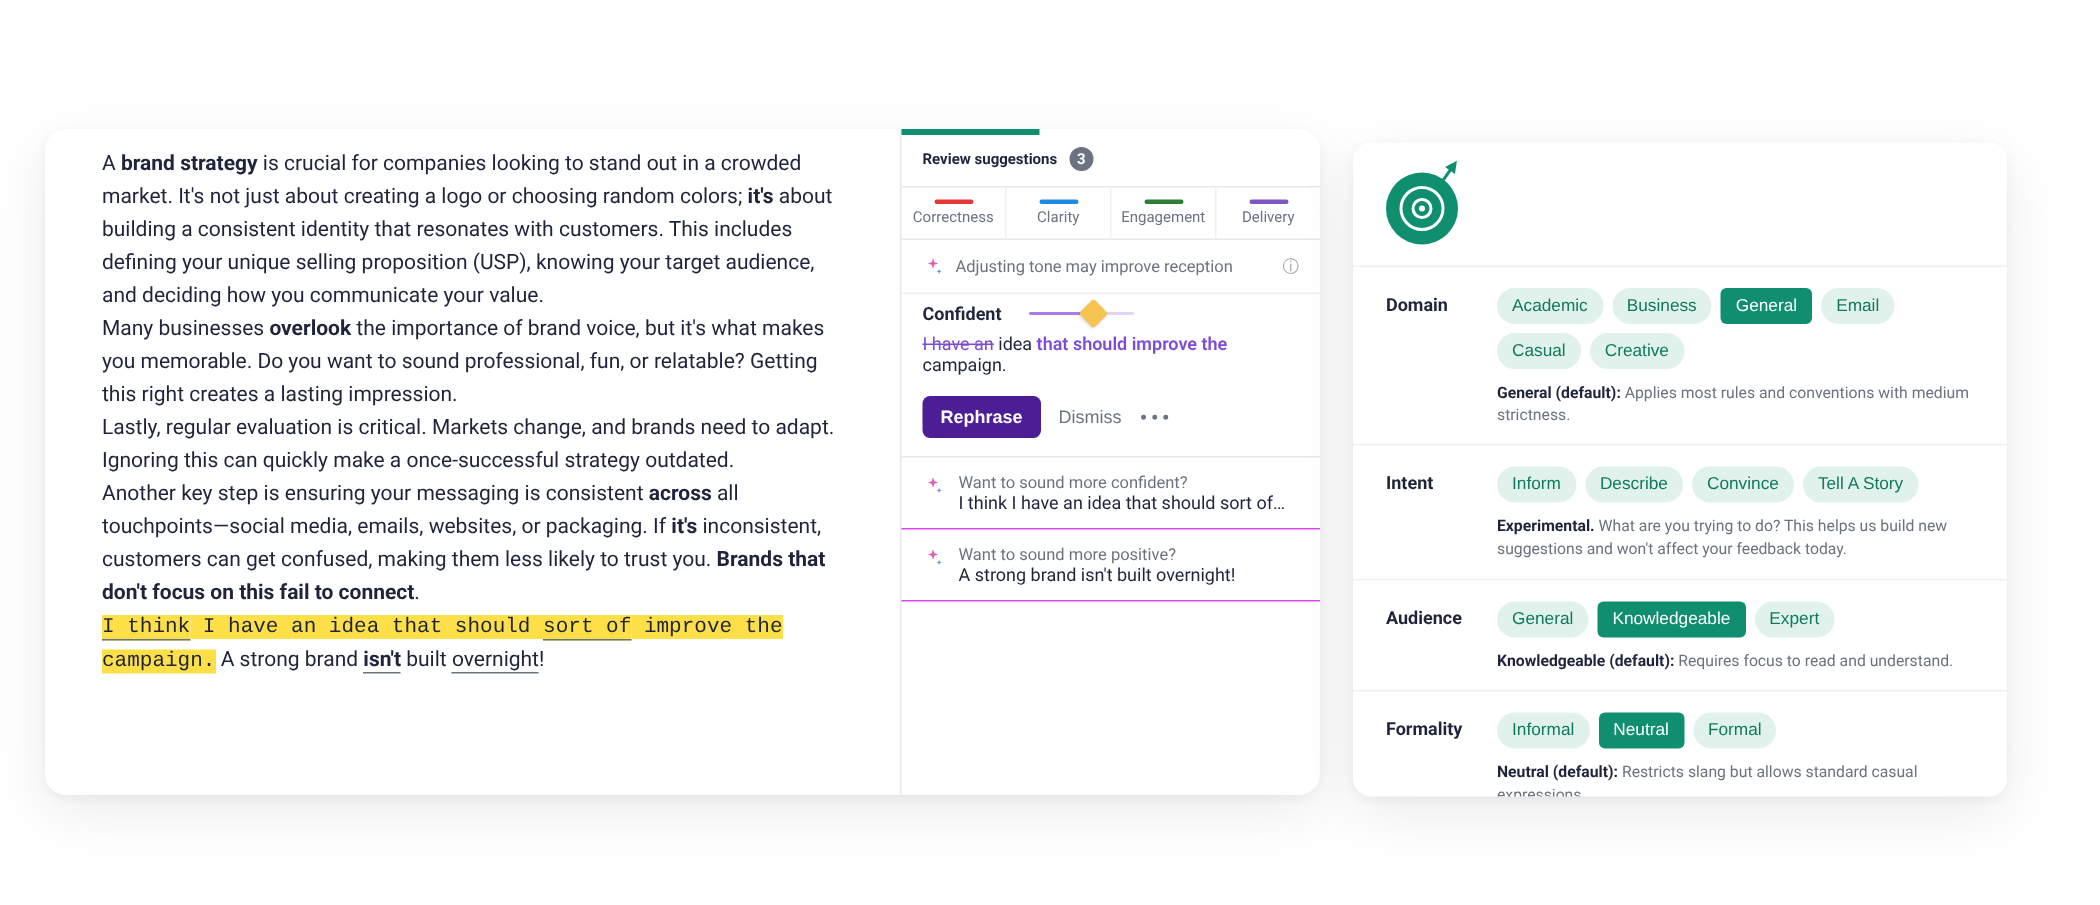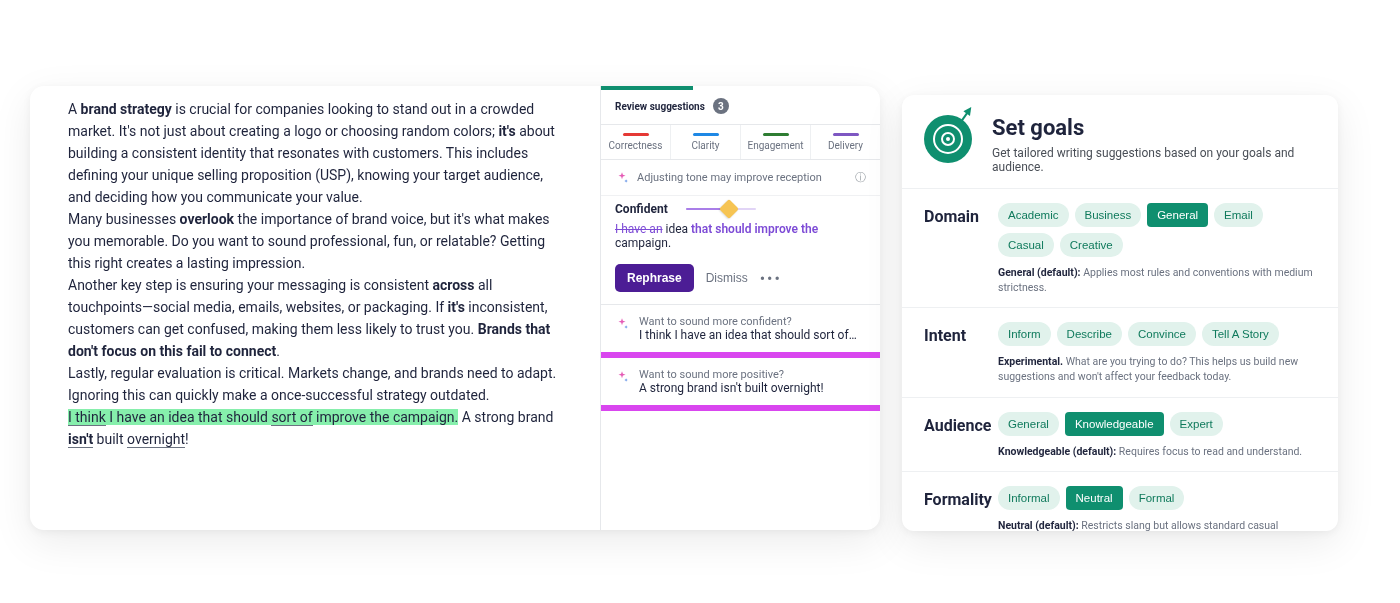--- a/index.html
+++ b/index.html
@@ -30,21 +30,21 @@
   .editor-left {
     flex: 0 0 570px;
     padding: 12px 34px 24px 38px;
     font-size: 14px;
     line-height: 22px;
     color: #1f243c;
   }
   .editor-left p { margin: 0; }
   .editor-left b { font-weight: 700; }
   .underline-thin { border-bottom: 1px solid #6b7280; padding-bottom: 0px; }
-  .hl { background: #86efac; }
+  .hl { background: #fde047; font-family: Liberation Mono, monospace; }
   .editor-right {
     flex: 1;
     border-left: 1px solid #e6e8eb;
     display: flex;
     flex-direction: column;
     position: relative;
   }
   .active-tab-stripe {
     position: absolute; top: 0; left: 0; width: 92px; height: 4px; background: #0f8f6f;
   }
@@ -109,21 +109,21 @@
   }
   .btn-primary {
     background: #4c1d95; color: #fff; border: none; border-radius: 5px;
     padding: 7px 12px; font-size: 12px; font-weight: 600; cursor: pointer;
   }
   .btn-link {
     background: none; border: none; color: #6b7280; font-size: 12px; cursor: pointer;
   }
   .dots { color: #6b7280; font-size: 16px; letter-spacing: 2px; cursor: pointer; }
   .sugg {
-    display: flex; gap: 10px; padding: 10px 14px; border-bottom: 6px solid #d946ef;
+    display: flex; gap: 10px; padding: 10px 14px; border-bottom: 1px solid #d946ef;
     cursor: pointer;
   }
   .sugg .small-spark { flex: 0 0 14px; margin-top: 2px; }
   .sugg .q { font-size: 11px; color: #6b7280; }
   .sugg .s { font-size: 12px; color: #1f243c; white-space: nowrap; overflow: hidden; text-overflow: ellipsis; max-width: 220px; }
 
   
   .goals-panel {
     position: absolute;
     left: 902px; top: 95px;
@@ -155,21 +155,21 @@
     border-bottom: 8px solid #0f8f6f;
   }
   .target-icon .arrow::after {
     content:""; position:absolute; left:6px; top:7px; width:2px; height:12px; background:#0f8f6f;
   }
   .goals-title { font-size: 22px; font-weight: 700; color: #1f243c; }
   .goals-sub { font-size: 12px; color: #4a4f57; margin-top: 6px; }
   .goal-row {
     display: flex; padding: 14px 22px 12px 22px; border-top: 1px solid #eef0f2;
   }
-  .goal-label { width: 74px; font-size: 16px; font-weight: 700; color: #1f243c; padding-top: 4px; }
+  .goal-label { width: 74px; font-size: 12px; font-weight: 700; color: #1f243c; padding-top: 4px; }
   .goal-body { flex: 1; }
   .chips { display: flex; flex-wrap: wrap; gap: 6px; }
   .chip {
     font-size: 11.5px; padding: 6px 10px; border-radius: 4px;
     background: #eef0f2; color: #3a3f47; cursor: pointer; border: none;
   }
   .chip.teal { background: #e1f2ec; color: #0f7a5c; border-radius: 12px; }
   .chip.active { background: #0f8f6f; color: #fff; }
   .goal-help { font-size: 10.5px; color: #6b7280; margin-top: 9px; line-height: 1.4; }
   .goal-help b { color: #1f243c; font-weight: 700; }
@@ -181,24 +181,24 @@
 
   <div class="editor-panel">
     <div class="editor-left">
       <p>
         <span>A </span><b>brand strategy</b><span> is crucial for companies looking to stand out in a crowded market. It's not just about creating a logo or choosing random colors; </span><b>it's</b><span> about building a consistent identity that resonates with customers. This includes defining your unique selling proposition (USP), knowing your target audience, and deciding how you communicate your value.</span>
       </p>
       <p>
         <span>Many businesses </span><b>overlook</b><span> the importance of brand voice, but it's what makes you memorable. Do you want to sound professional, fun, or relatable? Getting this right creates a lasting impression.</span>
       </p>
       <p>
+        <span>Lastly, regular evaluation is critical. Markets change, and brands need to adapt. Ignoring this can quickly make a once-successful strategy outdated.</span>
+      </p>
+      <p>
         <span>Another key step is ensuring your messaging is consistent </span><b>across</b><span> all touchpoints—social media, emails, websites, or packaging. If </span><b>it's</b><span> inconsistent, customers can get confused, making them less likely to trust you. </span><b>Brands that don't focus on this fail to connect</b><span>.</span>
-      </p>
-      <p>
-        <span>Lastly, regular evaluation is critical. Markets change, and brands need to adapt. Ignoring this can quickly make a once-successful strategy outdated.</span>
       </p>
       <p>
         <span class="hl underline-thin">I think</span><span class="hl"> I have an idea that should </span><span class="hl underline-thin">sort of</span><span class="hl"> improve the campaign.</span><span> A strong brand </span><b class="underline-thin">isn't</b><span> built </span><span class="underline-thin">overnight</span><span>!</span>
       </p>
     </div>
 
     <div class="editor-right">
       <div class="active-tab-stripe"></div>
       <div class="review-header">
         <span class="review-title">Review suggestions</span>
@@ -263,24 +263,20 @@
     </div>
   </div>
 
   <div class="goals-panel">
     <div class="goals-header">
       <div class="target-icon">
         <div class="ring1"></div>
           <div class="ring2"></div>
           <div class="dot"></div>
           <div class="arrow"></div>
-      </div>
-      <div>
-        <div class="goals-title">Set goals</div>
-        <div class="goals-sub">Get tailored writing suggestions based on your goals and audience.</div>
       </div>
     </div>
 
     <div class="goal-row">
       <div class="goal-label">Domain</div>
       <div class="goal-body">
         <div class="chips">
             <button class="chip teal">Academic</button>
             <button class="chip teal">Business</button>
             <button class="chip active">General</button>

